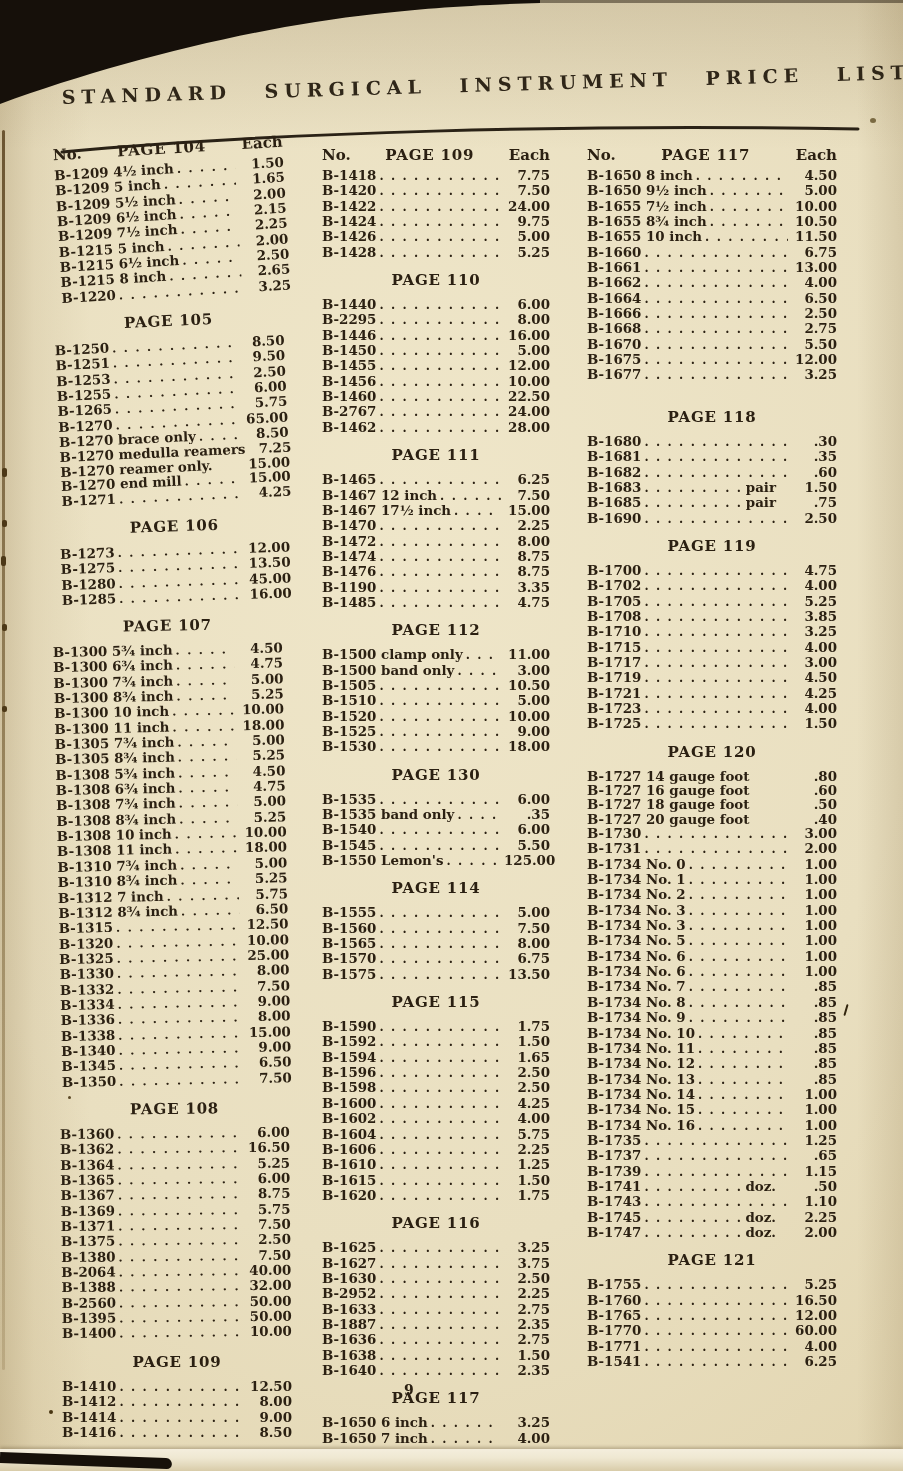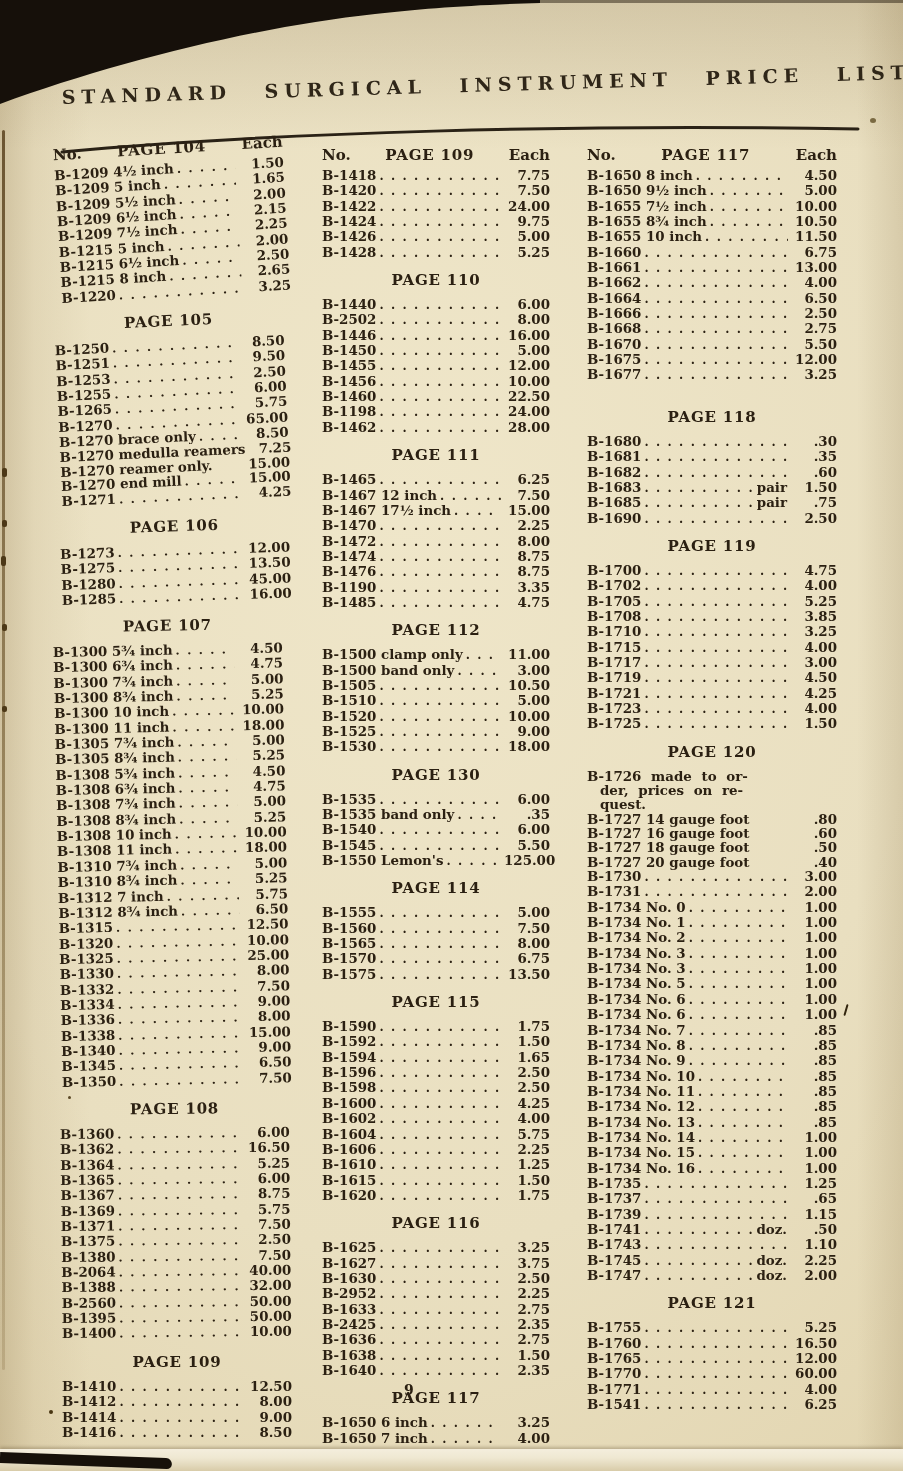--- a/index.html
+++ b/index.html
@@ -32,21 +32,21 @@
   .col1 .sec4 { transform:rotate(-0.6deg); transform-origin:0 100%; }
   .col3 .sec0 { margin-bottom:14px; }
   .hdr-row { display:flex; align-items:baseline; margin-bottom:4px; font-size:15px; font-weight:bold; }
   .hdr-page { flex:1; text-align:center; letter-spacing:.8px; }
   .heading { text-align:center; font-size:15px; font-weight:bold; letter-spacing:.8px; margin:11px 0 8px; }
   .row { display:flex; align-items:baseline; line-height:14.35px; font-size:13.4px; font-weight:bold; }
   .lbl { white-space:nowrap; }
   .dots { flex:1 1 auto; overflow:hidden; white-space:nowrap; margin:0 3px; }
   .dots::after { content:". . . . . . . . . . . . . . . . . . . . . . . . . . . . . ."; letter-spacing:1.6px; font-size:12px; }
   .spacer { flex:1 1 auto; }
-  .unit { margin-right:4px; white-space:nowrap; }
+  .unit { margin-right:15px; white-space:nowrap; }
   .price { text-align:right; min-width:46px; white-space:nowrap; }
   .note { line-height:14.35px; font-size:13.4px; font-weight:bold; }
   .note-line { word-spacing:5px; }
   .note-line.ind { padding-left:13px; }
   .page-num { position:absolute; left:404px; top:1382px; font-size:14px; font-weight:bold; }
   .blob-svg { position:absolute; left:0; top:0; }
   .left-line { position:absolute; left:2px; top:130px; width:3px; height:1240px;
     background:linear-gradient(180deg, rgba(90,66,30,.85), rgba(110,85,40,.55) 55%, rgba(130,105,60,.25)); border-radius:2px; }
   .nick { position:absolute; width:5px; border-radius:2px; background:#4c3817; }
   .bottom-edge { position:absolute; left:0; right:0; top:1449px; height:22px;
@@ -502,21 +502,21 @@
           </div>
         </div>
         <div class="section sec1">
           <div class="heading">PAGE 110</div>
           <div class="row">
             <span class="lbl">B-1440</span>
             <span class="dots"></span>
             <span class="price">6.00</span>
           </div>
           <div class="row">
-            <span class="lbl">B-2502</span>
+            <span class="lbl">B-2295</span>
             <span class="dots"></span>
             <span class="price">8.00</span>
           </div>
           <div class="row">
             <span class="lbl">B-1446</span>
             <span class="dots"></span>
             <span class="price">16.00</span>
           </div>
           <div class="row">
             <span class="lbl">B-1450</span>
@@ -532,21 +532,21 @@
             <span class="lbl">B-1456</span>
             <span class="dots"></span>
             <span class="price">10.00</span>
           </div>
           <div class="row">
             <span class="lbl">B-1460</span>
             <span class="dots"></span>
             <span class="price">22.50</span>
           </div>
           <div class="row">
-            <span class="lbl">B-1198</span>
+            <span class="lbl">B-2767</span>
             <span class="dots"></span>
             <span class="price">24.00</span>
           </div>
           <div class="row">
             <span class="lbl">B-1462</span>
             <span class="dots"></span>
             <span class="price">28.00</span>
           </div>
         </div>
         <div class="section sec2">
@@ -775,21 +775,21 @@
             <span class="lbl">B-2952</span>
             <span class="dots"></span>
             <span class="price">2.25</span>
           </div>
           <div class="row">
             <span class="lbl">B-1633</span>
             <span class="dots"></span>
             <span class="price">2.75</span>
           </div>
           <div class="row">
-            <span class="lbl">B-2425</span>
+            <span class="lbl">B-1887</span>
             <span class="dots"></span>
             <span class="price">2.35</span>
           </div>
           <div class="row">
             <span class="lbl">B-1636</span>
             <span class="dots"></span>
             <span class="price">2.75</span>
           </div>
           <div class="row">
             <span class="lbl">B-1638</span>
@@ -982,25 +982,20 @@
             <span class="price">4.00</span>
           </div>
           <div class="row">
             <span class="lbl">B-1725</span>
             <span class="dots"></span>
             <span class="price">1.50</span>
           </div>
         </div>
         <div class="section sec3">
           <div class="heading">PAGE 120</div>
-          <div class="note">
-            <div class="note-line">B-1726 made to or-</div>
-            <div class="note-line ind">der, prices on re-</div>
-            <div class="note-line ind">quest.</div>
-          </div>
           <div class="row">
             <span class="lbl">B-1727 14 gauge foot</span>
             <span class="spacer"></span>
             <span class="price">.80</span>
           </div>
           <div class="row">
             <span class="lbl">B-1727 16 gauge foot</span>
             <span class="spacer"></span>
             <span class="price">.60</span>
           </div>

